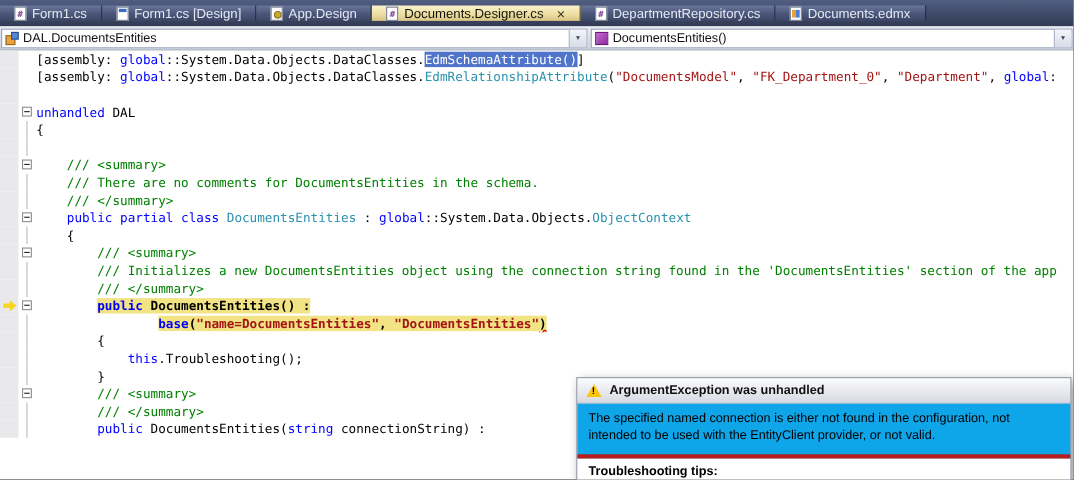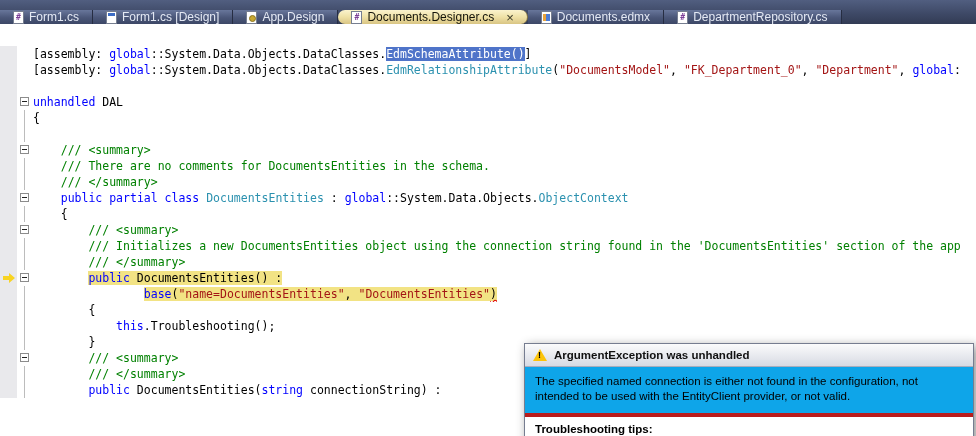--- a/index.html
+++ b/index.html
@@ -5,31 +5,31 @@
   html,body { margin:0; padding:0; background:#222; }
   .vs {
     position:relative; width:976px; height:436px; overflow:hidden;
     font-family:"Liberation Sans", sans-serif; background:#fff;
     -webkit-font-smoothing:antialiased;
   }
   
   .tabstrip {
     position:absolute; top:0; left:0; right:0; height:24px;
     background:linear-gradient(180deg,#515e80 0%,#3d4865 60%,#323b54 100%);
-    display:flex; align-items:flex-end; overflow:hidden;
+    display:flex; align-items:center; overflow:hidden;
   }
   .tab {
     display:flex; align-items:center; gap:5px; padding:0 13px;
     font-size:12px; color:#e4e9f4; white-space:nowrap;
     background:linear-gradient(180deg,#68769b 0%,#4a5678 55%,#3c4766 100%);
     border-right:1px solid #262d42; cursor:default;
   }
   .tab.active {
     background:linear-gradient(180deg,#faf3cd 0%,#efe1a6 50%,#d9c584 100%);
-    color:#14140a; border-right:1px solid #8d7c45;border-radius:12px;
+    color:#14140a; border-right:1px solid #8d7c45;
   }
   .ficon { width:11px; height:13px; background:#fff; border:1px solid #767e90;
     position:relative; display:inline-block; box-sizing:border-box; flex:none; }
   .ficon.csharp-file::after { content:"#"; position:absolute; left:2px; top:2px;
     font:bold 8px/1 "DejaVu Sans Mono",monospace; color:#7d3f98; }
   .ficon.design-file::after { content:""; position:absolute; left:1px; right:1px; top:1px;
     height:3px; background:#3c6cc4; }
   .ficon.config-file::after { content:""; position:absolute; left:2px; top:3px;
     width:5px; height:5px; border-radius:50%; background:#c8a830; border:1px solid #8a7420; }
   .ficon.edmx-file::after { content:""; position:absolute; left:1px; top:2px;
@@ -76,21 +76,21 @@
   .cur-arrow { position:absolute; left:3px; top:3px; width:12px; height:10px; background:#f8d423;
     clip-path:polygon(0 30%,50% 30%,50% 0,100% 50%,50% 100%,50% 70%,0 70%);
     filter:drop-shadow(0 0 1px #6e5e00); }
   .tok.p { color:#000000; }
   .tok.k { color:#0000ff; }
   .tok.t { color:#2b91af; }
   .tok.s { color:#a31515; }
   .tok.c { color:#008000; }
   .tok.sel { background:#4f74c9; color:#ffffff; }
   .tok.sq { color:#000; text-decoration:underline wavy #e00000; text-decoration-skip-ink:none; }
-  .hlspan { background:#f2e384; }
+  .hlspan { background:#f2e384;font-weight:bold; }
   
   .popup {
     position:absolute; left:524px; top:343px; width:450px; height:120px;
     background:#ffffff; border:1px solid #767d90; box-shadow:3px 3px 10px rgba(0,0,0,.45);
     box-sizing:border-box; font-family:"Liberation Sans", sans-serif;
   }
   .popup-title {
     height:22px; display:flex; align-items:center; gap:7px; padding:0 8px;
     background:linear-gradient(180deg,#fbfbfc,#d7dae3); border-bottom:1px solid #a8adbc;
     font-weight:bold; font-size:11.5px; color:#111;
@@ -120,29 +120,41 @@
       <div class="tab">
         <span class="ficon config-file"></span>
         <span>App.Design</span>
       </div>
       <div class="tab active">
         <span class="ficon csharp-file"></span>
         <span>Documents.Designer.cs</span>
         <span class="tclose">×</span>
       </div>
       <div class="tab">
+        <span class="ficon csharp-file"></span>
+        <span>DepartmentRepository.cs</span>
+      </div>
+      <div class="tab">
         <span class="ficon edmx-file"></span>
         <span>Documents.edmx</span>
       </div>
-      <div class="tab">
-        <span class="ficon csharp-file"></span>
-        <span>DepartmentRepository.cs</span>
-      </div>
-    </div>
-
+    </div>
+
+  <div class="navbar">
+    <div class="combo types">
+      <span class="cicon class-icon"></span>
+      <span class="cval">DAL.DocumentsEntities</span>
+      <span class="carrow">▼</span>
+    </div>
+    <div class="combo members">
+      <span class="cicon method-icon"></span>
+      <span class="cval">DocumentsEntities()</span>
+      <span class="carrow">▼</span>
+    </div>
+  </div>
 
   <div class="editor" id="editor">
       <div class="cl">
         <span class="gut"></span>
         <span class="fold"></span>
         <span class="code"><span><span class="tok p">[assembly: </span><span class="tok k">global</span><span class="tok p">::System.Data.Objects.DataClasses.</span><span class="tok sel">EdmSchemaAttribute()</span><span class="tok p">]</span></span></span>
       </div>
       <div class="cl">
         <span class="gut"></span>
         <span class="fold"></span>

